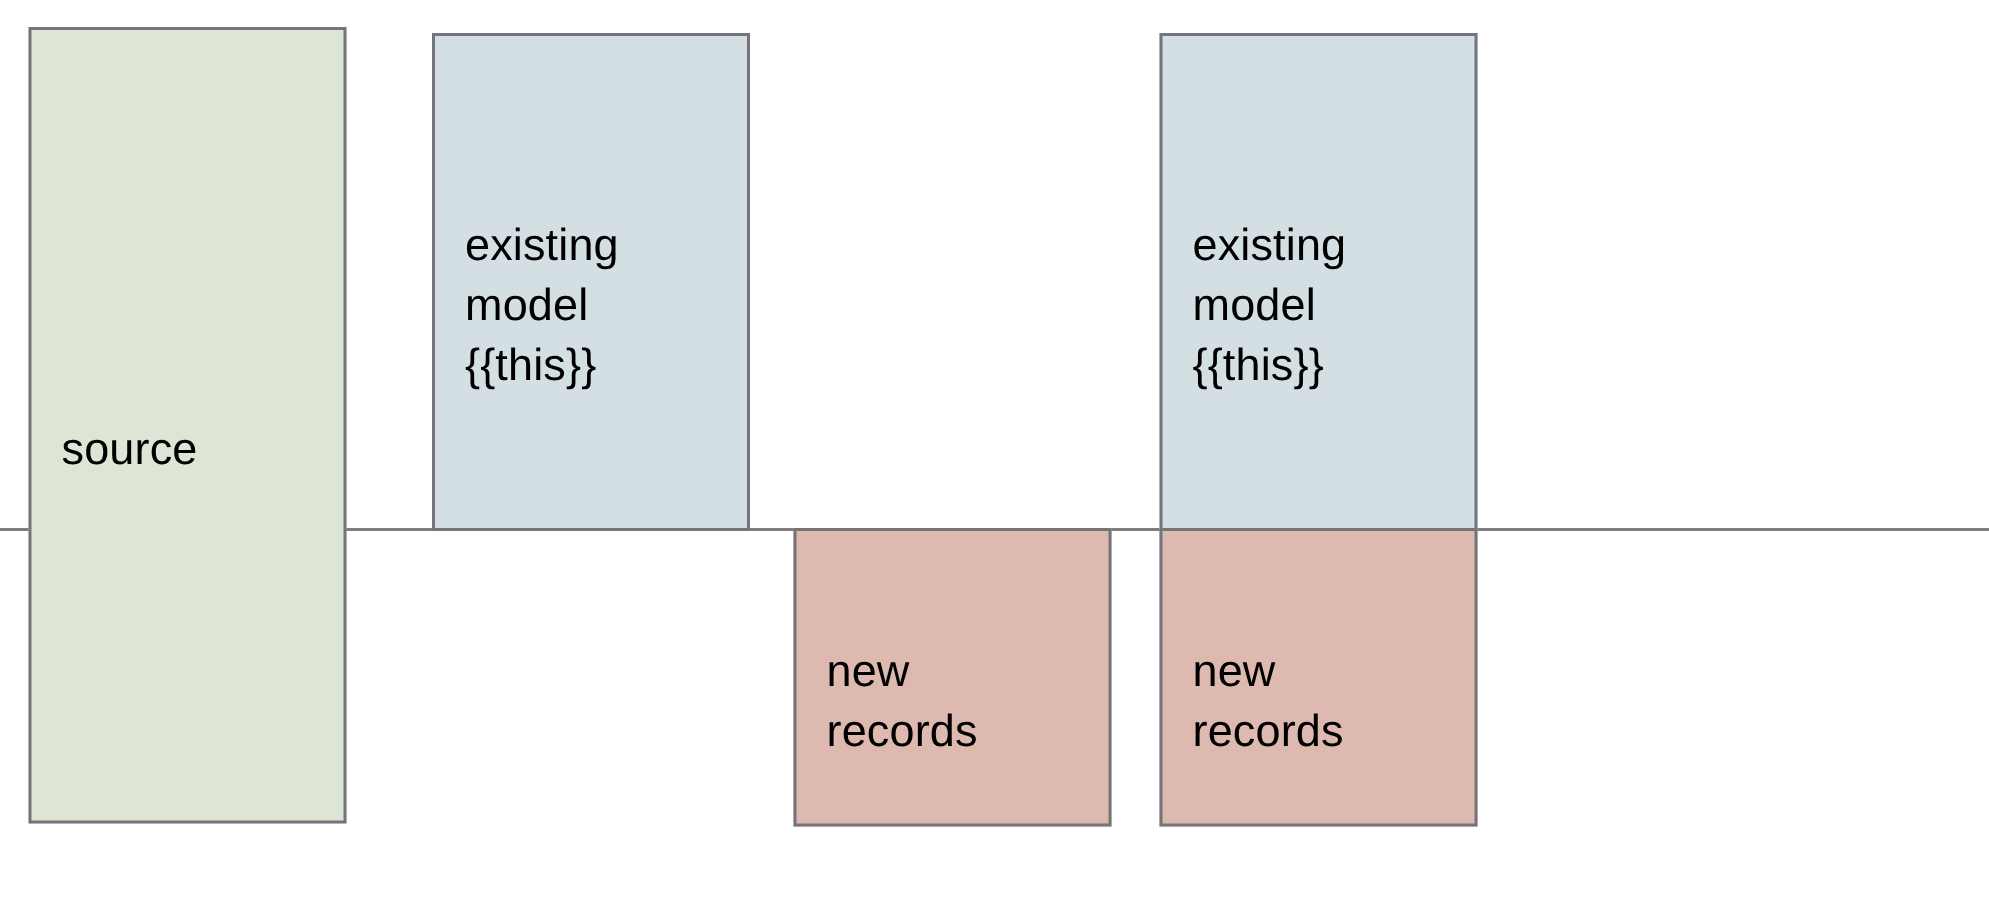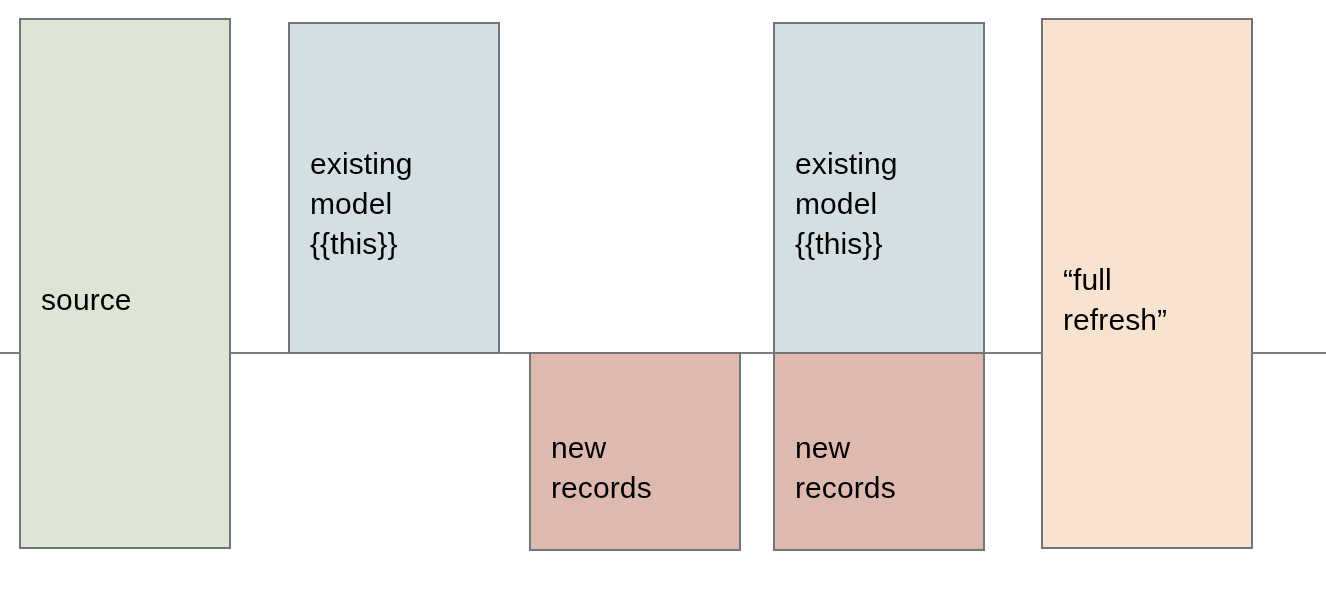--- a/index.html
+++ b/index.html
@@ -79,18 +79,14 @@
     <span class="box-label">existing
 model
 {{this}}</span>
   </div>
 
   <div class="box box-new-2">
     <span class="box-label">new
 records</span>
   </div>
 
-  <div class="box box-full-refresh">
-    <span class="box-label">“full
-refresh”</span>
-  </div>
 
 </div>
 
 </body></html>

